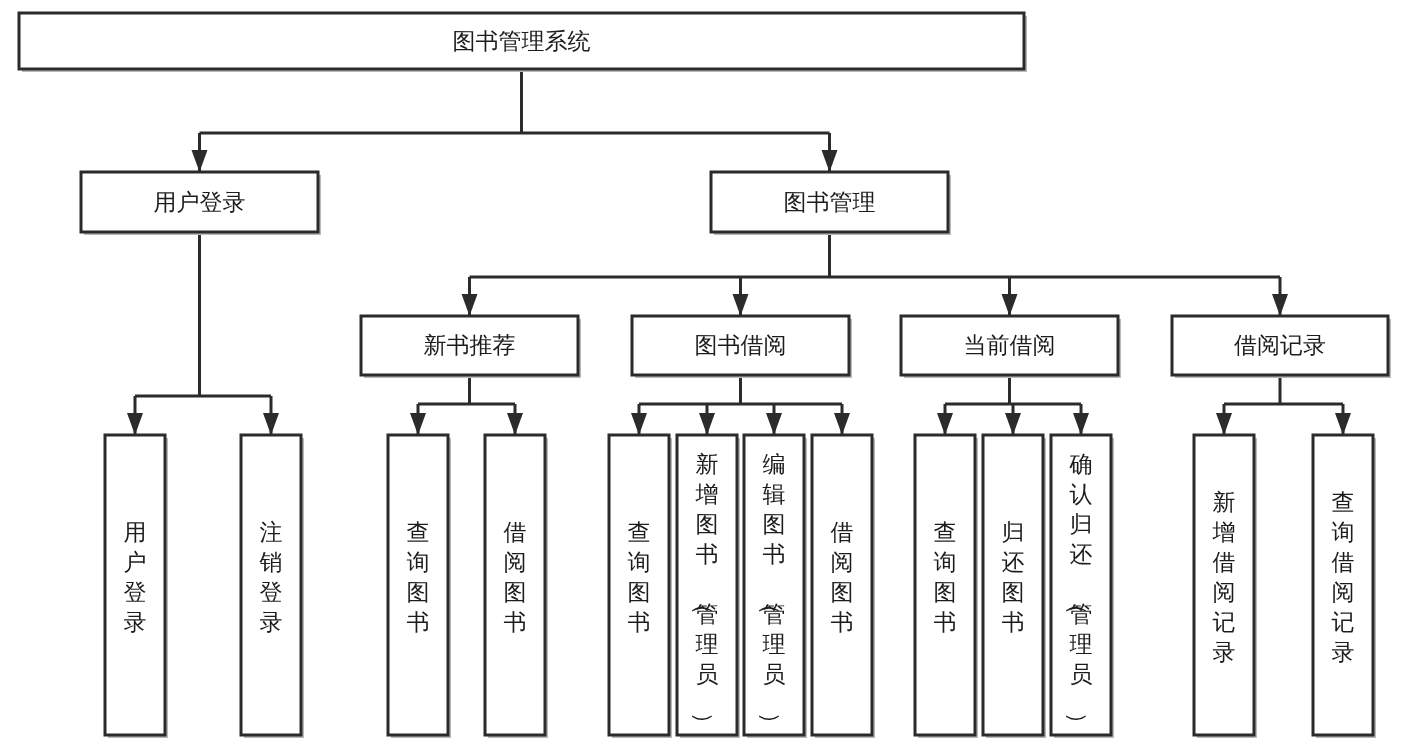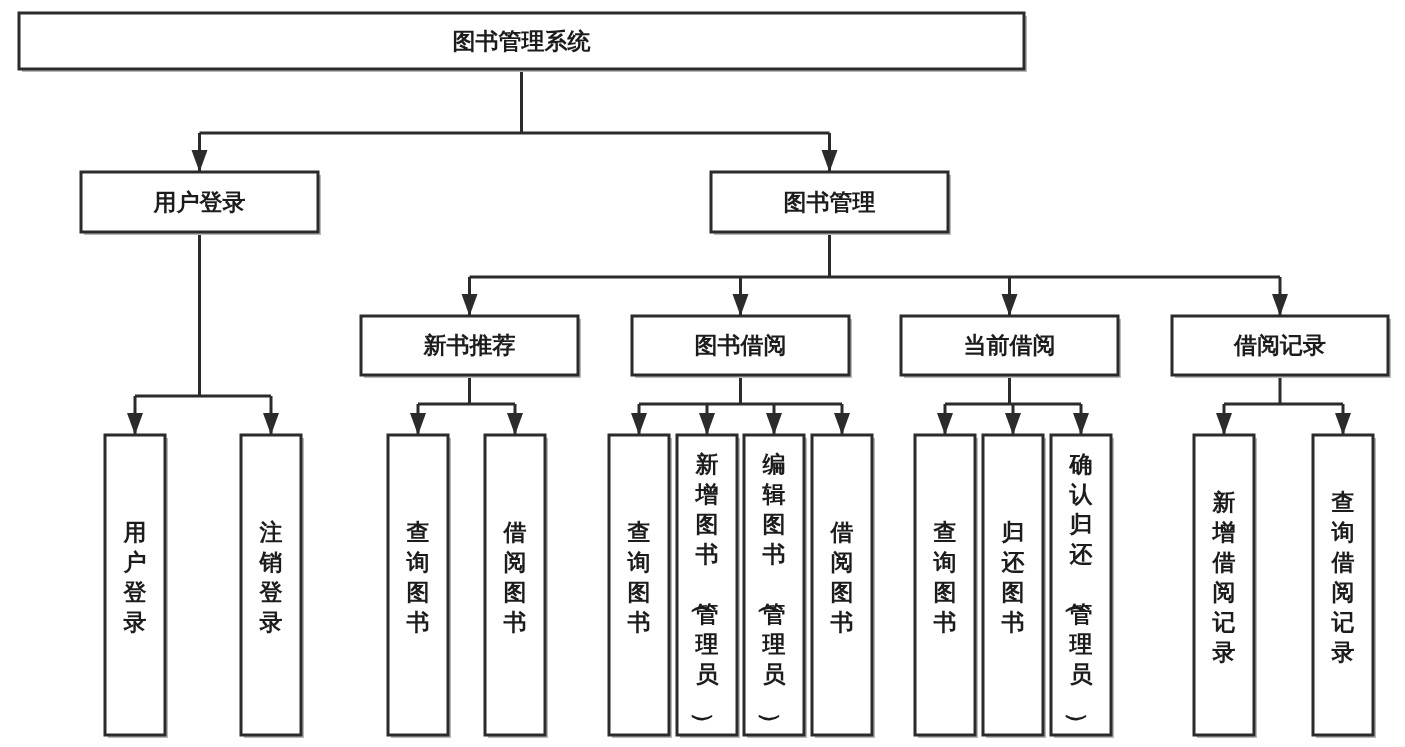--- a/index.html
+++ b/index.html
@@ -11,21 +11,20 @@
     width: 1405px;
     height: 747px;
     overflow: hidden;
     font-family: "Liberation Sans", "DejaVu Sans", sans-serif;
   }
   #diagram-root {
     position: relative;
     width: 1405px;
     height: 572px;
     background: #ffffff;
-    font-weight: bold;
   }
   svg#flow-svg {
     position: absolute;
     top: 0;
     left: 0;
     width: 1405px;
     height: 747px;
     display: block;
   }
   .node-rect {

